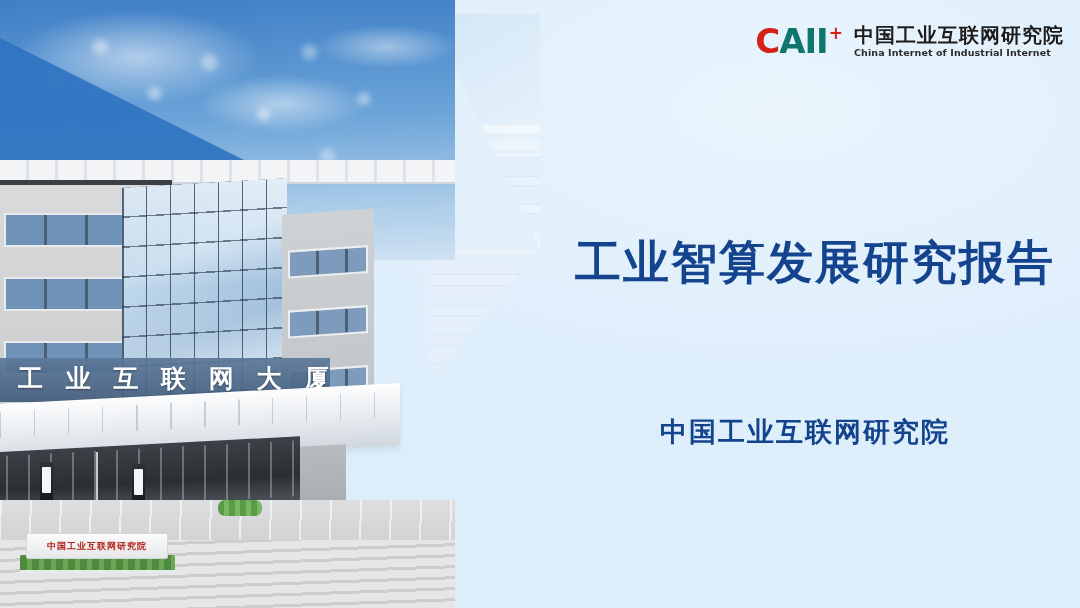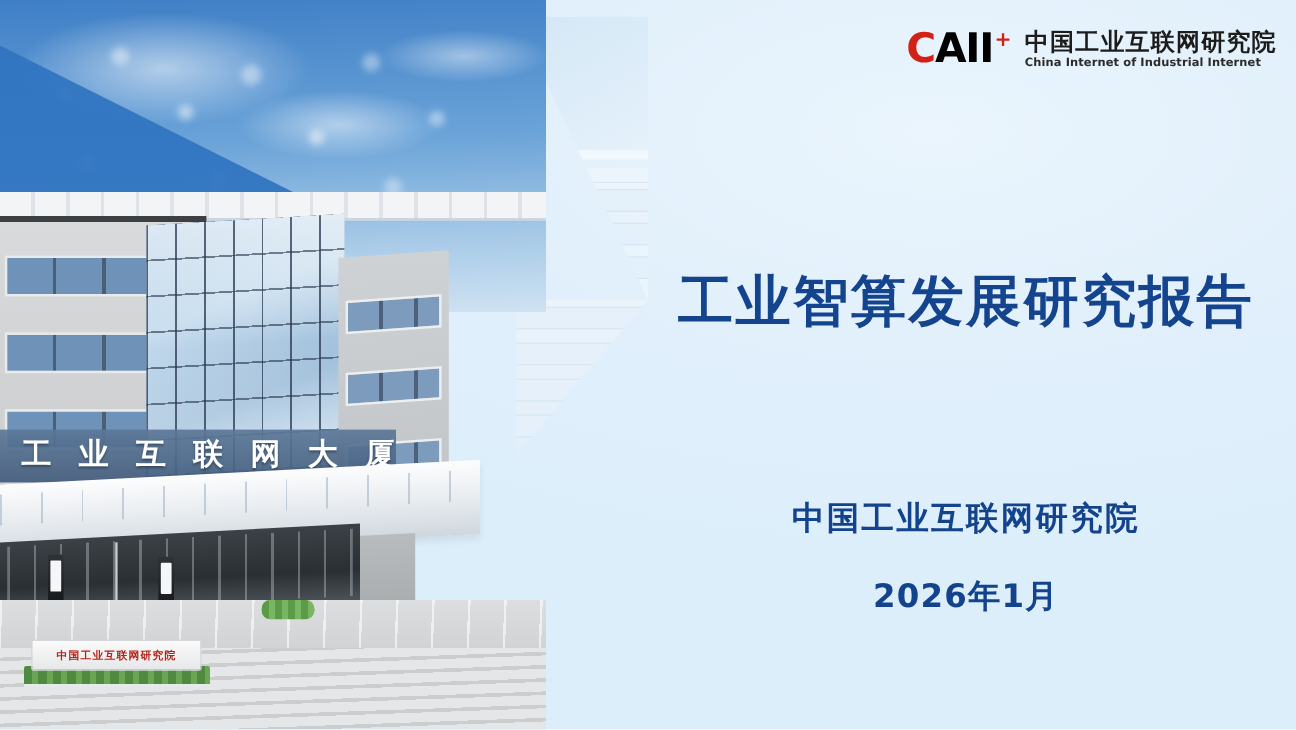--- a/index.html
+++ b/index.html
@@ -249,42 +249,42 @@
     right:16px; top:24px;
     display:flex; align-items:center; gap:12px;
   }
   .logo-mark{
     display:flex; align-items:flex-start;
     font-family:"DejaVu Sans","Liberation Sans",sans-serif;
     font-weight:900; font-size:34px; line-height:1;
     letter-spacing:-1px;
   }
   .logo-c{ color:#d32118; }
-  .logo-aii{ color:#000000; }
+  .logo-aii{ color:#0f766e; }
   .logo-plus{
     color:#d32118; font-size:17px; font-weight:900; line-height:1;
     margin-left:1px; margin-top:1px;
   }
   .logo-text{ display:flex; flex-direction:column; gap:2px; }
   .logo-cn{
     font-family:"DejaVu Sans","Liberation Sans",sans-serif;
     font-weight:700; font-size:20px; color:#1c1c1c; letter-spacing:1px;
     line-height:1.05;
   }
   .logo-en{
     font-family:"DejaVu Sans","Liberation Sans",sans-serif;
     font-weight:700; font-size:9.5px; color:#2b2b2b; letter-spacing:.1px;
     line-height:1.05;
   }
 
   
   .title{
     position:absolute;
-    left:555px; top:225px; width:500px;
-    text-align:center;
+    left:555px; top:236px; width:500px;
+    text-align:right;
     font-family:"DejaVu Sans","Liberation Sans",sans-serif;
     font-weight:700;
     font-size:46px;
     letter-spacing:2px;
     color:#15448f;
     line-height:1.15;
   }
   .org{
     position:absolute;
     left:555px; top:414px; width:500px;
@@ -420,15 +420,14 @@
       <span class="logo-plus">+</span>
     </div>
     <div class="logo-text">
       <div class="logo-cn">中国工业互联网研究院</div>
       <div class="logo-en">China Internet of Industrial Internet</div>
     </div>
   </div>
 
   <div class="title">工业智算发展研究报告</div>
   <div class="org">中国工业互联网研究院</div>
-  <div class="date">2026年1月</div>
 
 </div>
 
 </body></html>

